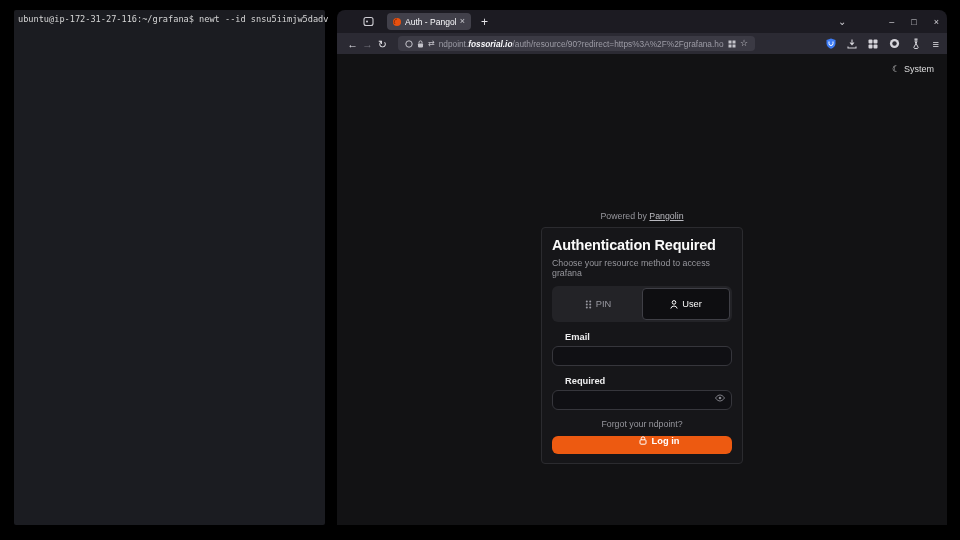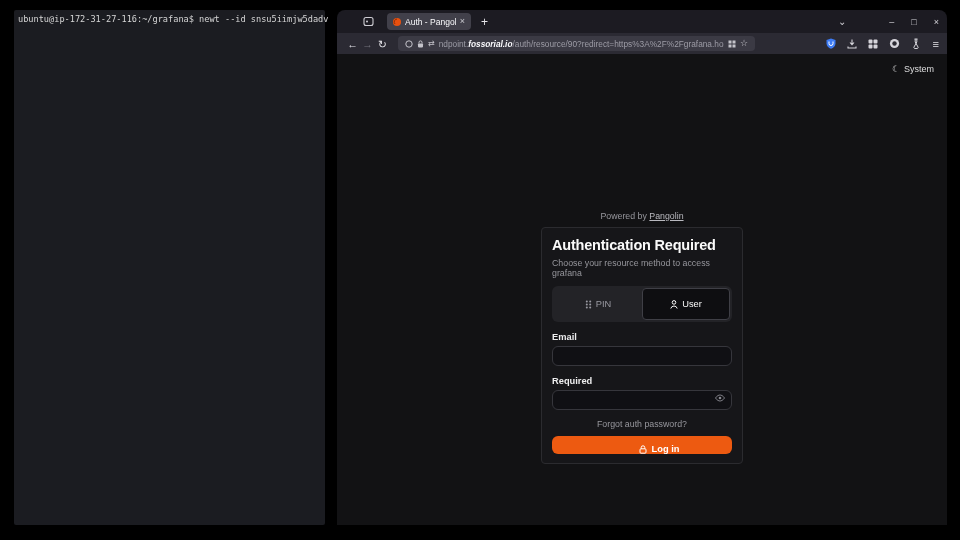--- a/index.html
+++ b/index.html
@@ -58,29 +58,29 @@
   .card { margin-top:6px; background:#161619; border:1px solid #2b2b2f;
           border-radius:4px; padding:9px 10px; }
   .card-title { font-size:14.5px; font-weight:bold; color:#fafafa; letter-spacing:-0.2px; }
   .card-sub { margin-top:5px; font-size:8.8px; color:#97979d; }
 
   .tabs { margin-top:8px; background:#232327; border-radius:6px; padding:2px; display:flex; height:36px; }
   .seg { flex:1; display:flex; align-items:center; justify-content:center; gap:4px;
          font-size:9.3px; color:#9a9aa2; border-radius:4px; border:1px solid transparent; }
   .seg.active { background:#0e0e11; border-color:#3f3f46; color:#fafafa; }
 
-  .field-label { margin-top:10px; font-size:9.3px; font-weight:bold; color:#ededee; }
+  .field-label { margin-top:10px; font-size:9.3px; font-weight:bold; color:#ededee;margin-left:13px; }
   .input-wrap { position:relative; margin-top:3px; }
   .txt-input { width:100%; height:20px; background:#101014; border:1px solid #36363c;
                border-radius:6px; color:#e5e5e5; font-size:9px; padding:0 7px; outline:none; }
   .eye { position:absolute; right:7px; top:5px; }
 
   .forgot { margin-top:9px; text-align:center; font-size:8.8px; color:#97979d; }
   .login-btn { margin-top:7px; width:100%; height:18px; border:none; border-radius:6px;
-               display:flex; align-items:flex-end; justify-content:center; gap:5px;
+               display:flex; align-items:flex-start; justify-content:center; gap:5px;
                color:#fff; font-size:9.3px; font-weight:bold; font-family:inherit;padding-left:34px; }
   svg { display:block; }
 </style>
 </head>
 <body>
 
 <div class="terminal">
   <div class="term-line">ubuntu@ip-172-31-27-116:~/grafana$ newt --id snsu5iimjw5dadv</div>
 </div>
 
@@ -224,21 +224,21 @@
         <div class="input-wrap">
           <input class="txt-input" type="password" style="">
           <span class="eye">
             <svg width="10" height="8" viewBox="0 0 10 8">
                 <path d="M0.5 4C2 1.6 4 1 5 1s3 .6 4.5 3C8 6.4 6 7 5 7S2 6.4 0.5 4Z" fill="none" stroke="#8a8a92" stroke-width="0.9"></path>
                 <circle cx="5" cy="4" r="1.3" fill="#8a8a92"></circle>
               </svg>
           </span>
         </div>
 
-        <div class="forgot">Forgot auth password?</div>
+        <div class="forgot">Forgot your ndpoint?</div>
 
         <button class="login-btn" style="background: rgb(237, 90, 17);">
           <svg width="8" height="9" viewBox="0 0 8 9">
               <rect x="1" y="3.8" width="6" height="4.4" rx="1" fill="none" stroke="#fff" stroke-width="1"></rect>
               <path d="M2.2 3.8V2.6a1.8 1.8 0 0 1 3.6 0v1.2" fill="none" stroke="#fff" stroke-width="1"></path>
             </svg>
           <span>Log in</span>
         </button>
       </div>
     </div>

